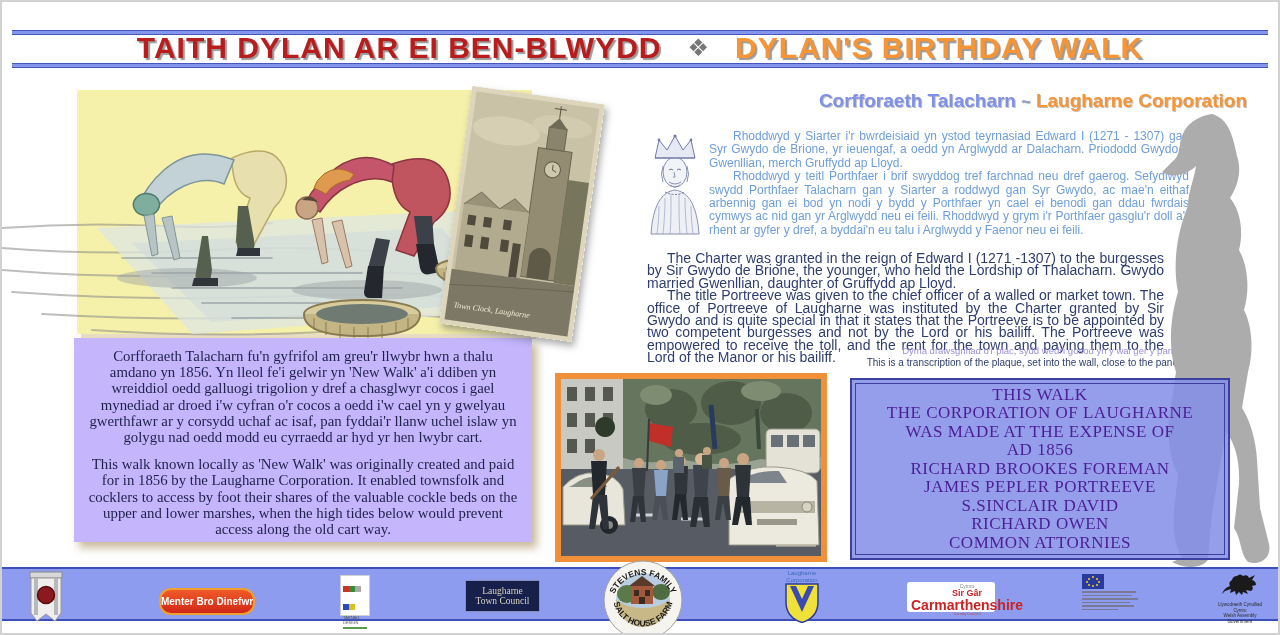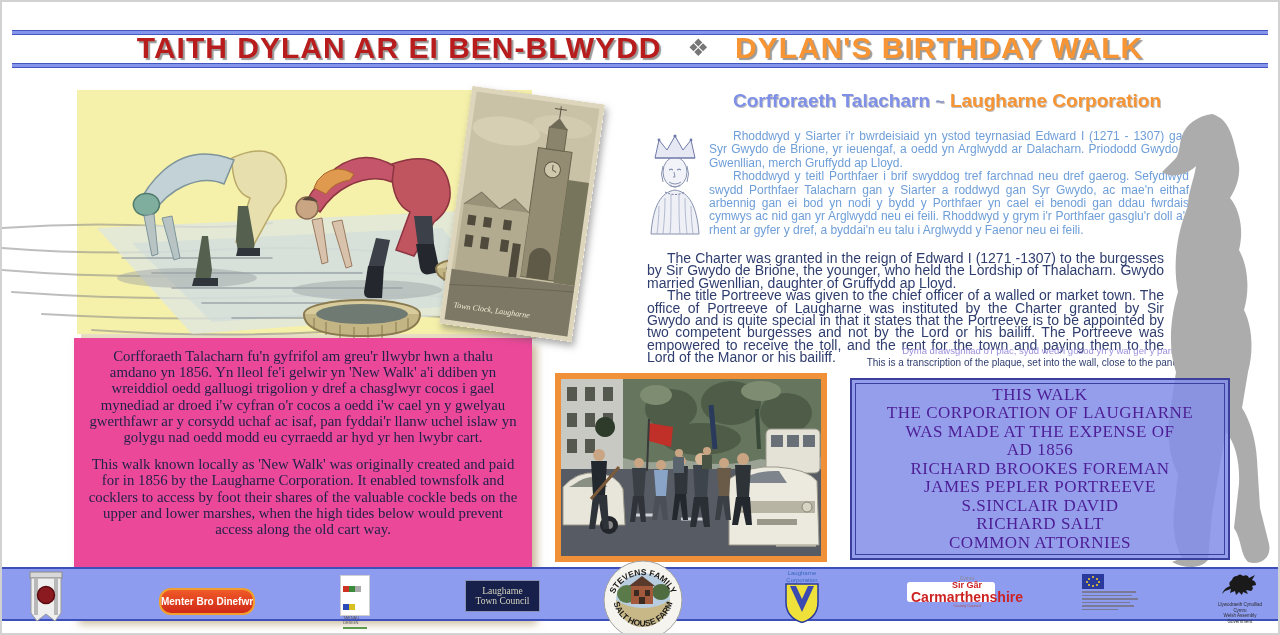--- a/index.html
+++ b/index.html
@@ -7,21 +7,21 @@
 
   
   .rule{position:absolute;left:10px;right:10px;height:3px;background:#8595ec;border-top:1px solid #4456c0;border-bottom:1px solid #4456c0;}
   .rule.top{top:28px;} .rule.bottom{top:61px;}
   .banner{position:absolute;top:30px;left:0;width:100%;height:32px;display:flex;align-items:center;justify-content:center;gap:26px;white-space:nowrap;}
   .banner .cy{font-size:30px;font-weight:bold;letter-spacing:1px;color:#b91c1c;text-shadow:2px 2px 1px #9a9a9a;}
   .banner .en{font-size:30px;font-weight:bold;letter-spacing:1px;color:#f79434;text-shadow:2px 2px 1px #9a9a9a;}
   .banner .sep{font-size:24px;color:#777;}
 
   
-  .sec-head{position:absolute;left:645px;top:88px;width:600px;text-align:center;font-size:19px;font-weight:bold;text-shadow:1px 1px 0 #c0c0c0;white-space:nowrap;}
+  .sec-head{position:absolute;left:645px;top:88px;width:600px;text-align:right;font-size:19px;font-weight:bold;text-shadow:1px 1px 0 #c0c0c0;white-space:nowrap;}
   .sec-head .cy{color:#7f90e8;} .sec-head .en{color:#f79434;} .sec-head .sep{color:#8a96c8;font-size:16px;}
 
   .welsh-body{position:absolute;left:707px;top:128px;width:480px;color:#6e9ed8;font-size:12px;line-height:13.4px;text-align:justify;}
   .welsh-body p{margin:0;text-indent:24px;}
   .eng-body{position:absolute;left:645px;top:250px;width:517px;color:#2e3d6e;font-size:14px;line-height:12.4px;text-align:justify;}
   .eng-body p{margin:0;text-indent:20px;}
 
   .transcription{position:absolute;right:95px;top:343px;text-align:right;line-height:11.5px;}
   .transcription .cy{font-size:9.5px;color:#9b90dc;}
   .transcription .en{font-size:10px;color:#2e3d6e;}
@@ -34,40 +34,40 @@
   
   .silhouette{position:absolute;left:1140px;top:112px;z-index:1;}
 
   
   .king{position:absolute;left:643px;top:126px;z-index:2;}
 
   
   .art{position:absolute;left:0;top:76px;z-index:2;}
   .postcard{position:absolute;left:453px;top:92px;width:134px;height:240px;transform:rotate(8deg);box-shadow:3px 4px 7px rgba(90,90,90,.5);z-index:3;}
 
-  .yellow-box{position:absolute;left:72px;top:336px;width:458px;height:280px;background:#ec4899;box-shadow:5px 6px 8px rgba(150,120,60,.5);box-sizing:border-box;padding:10px 14px;z-index:2;}
+  .yellow-box{position:absolute;left:72px;top:336px;width:458px;height:204px;background:#c4b5fd;box-shadow:5px 6px 8px rgba(150,120,60,.5);box-sizing:border-box;padding:10px 14px;z-index:2;}
   .yellow-box p{margin:0 0 11px 0;font-family:"Liberation Serif",serif;font-size:14.8px;line-height:16.2px;color:#1e2148;text-align:center;}
 
   
   .photo{position:absolute;left:553px;top:371px;border:6px solid #f0913a;background:#565b64;z-index:3;}
 
   
   .footer{position:absolute;left:0;top:565px;width:100%;height:54px;background:#8e9cf0;border-top:2px solid #3d4fb8;border-bottom:2px solid #3d4fb8;box-sizing:border-box;z-index:5;}
   .pennant{position:absolute;left:25px;top:2px;}
   .menter{position:absolute;left:157px;top:19px;width:92px;height:23px;border-radius:12px;background:linear-gradient(#f05a28,#d02818);border:2px solid #f0a030;color:#fff;font-size:10px;font-weight:bold;display:flex;align-items:center;justify-content:center;white-space:nowrap;}
   .tarnau{position:absolute;left:338px;top:6px;width:30px;height:41px;background:#fff;border:1px solid #cfcfcf;box-sizing:border-box;padding:2px;}
   .tq{display:inline-block;width:6px;height:6px;} 
   .tarnau .txt{font-size:4px;color:#555;line-height:4.5px;margin-top:2px;}
   .tarnau .bar{height:2px;background:#5a9a4a;margin-top:2px;}
   .tcouncil{position:absolute;left:463px;top:11px;width:75px;height:32px;background:#16204a;box-shadow:inset 0 0 0 1px #8890b8;display:flex;flex-direction:column;align-items:center;justify-content:center;}
   .tcouncil div{font-family:"Liberation Serif",serif;font-size:9.5px;line-height:10.5px;color:#d8d4c0;}
   .stevens{position:absolute;left:601px;top:-9px;z-index:6;}
   .corp{position:absolute;left:766px;top:1px;width:68px;text-align:center;}
   .corp .lbl{font-size:6px;line-height:6.5px;color:#3a6ab8;}
-  .sirgar{position:absolute;left:905px;top:13px;width:88px;height:20px;background:#fff;border-radius:3px;display:flex;align-items:center;padding:2px 4px;box-sizing:border-box;}
+  .sirgar{position:absolute;left:905px;top:13px;width:88px;height:30px;background:#fff;border-radius:3px;display:flex;padding:2px 4px;box-sizing:border-box;}
   .sirgar .l{flex:1;text-align:center;line-height:1;}
   .sirgar .cymru{font-size:5px;color:#888;}
   .sirgar .nm{font-size:9px;font-weight:bold;color:#cc2222;}
   .sirgar .eng{font-size:14px;font-weight:bold;color:#cc2222;}
   .sirgar .sub{font-size:4px;color:#b05050;}
   .eu{position:absolute;left:1080px;top:5px;width:60px;}
   .eu .flag{width:22px;height:15px;background:#2a3a9c;position:relative;}
   .eu .flag i{position:absolute;width:2px;height:2px;background:#f8d020;border-radius:50%;}
   .eu .bar{height:1.5px;background:#7a7a96;margin-top:2px;}
   .wag{position:absolute;left:1210px;top:3px;width:56px;text-align:center;}
@@ -140,21 +140,21 @@
 
   <div class="plaque">
     <div class="plaque-inner">
       <div>THIS WALK</div>
       <div>THE CORPORATION OF LAUGHARNE</div>
       <div>WAS MADE AT THE EXPENSE OF</div>
       <div>AD 1856</div>
       <div>RICHARD BROOKES FOREMAN</div>
       <div>JAMES PEPLER PORTREEVE</div>
       <div>S.SINCLAIR DAVID</div>
-      <div>RICHARD SALT</div>
+      <div>RICHARD OWEN</div>
       <div>COMMON ATTORNIES</div>
     </div>
   </div>
 
   <div class="art">
     <svg width="620" height="268" viewBox="0 0 620 268">
       <rect x="79" y="17" width="455" height="244" fill="rgba(190,160,90,.35)"></rect>
       <rect x="75" y="12" width="455" height="244" fill="#f6f1aa"></rect>
       <g stroke="#8a8a88" stroke-width="2" opacity="0.55" stroke-linecap="round">
         <path d="M0,150 q80,-6 160,-2 q60,3 110,-3" fill="none"></path>

